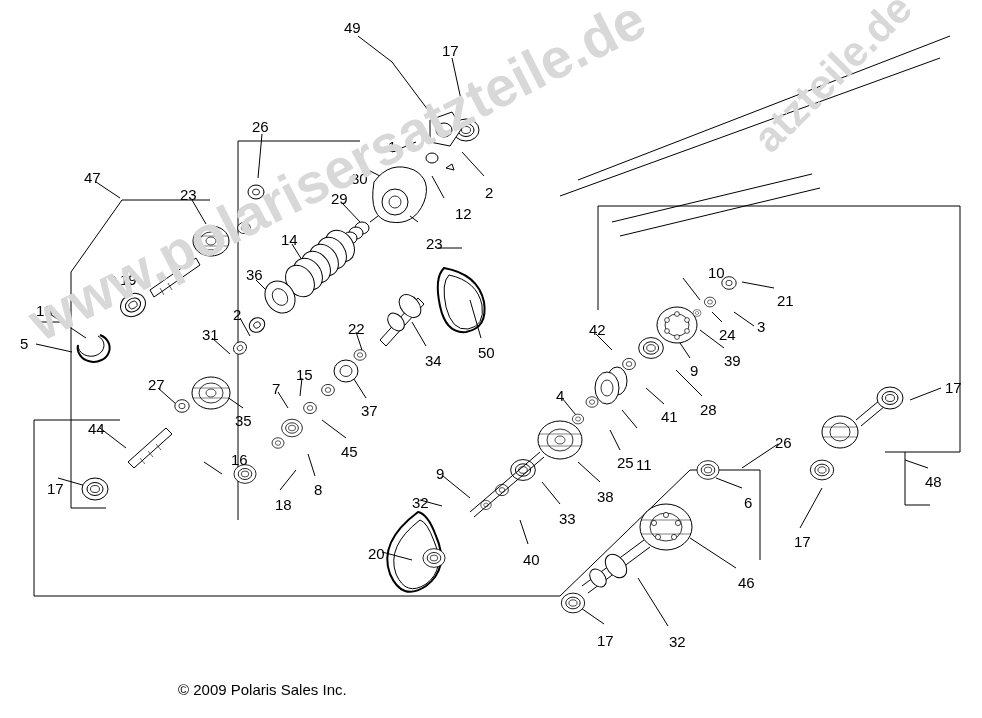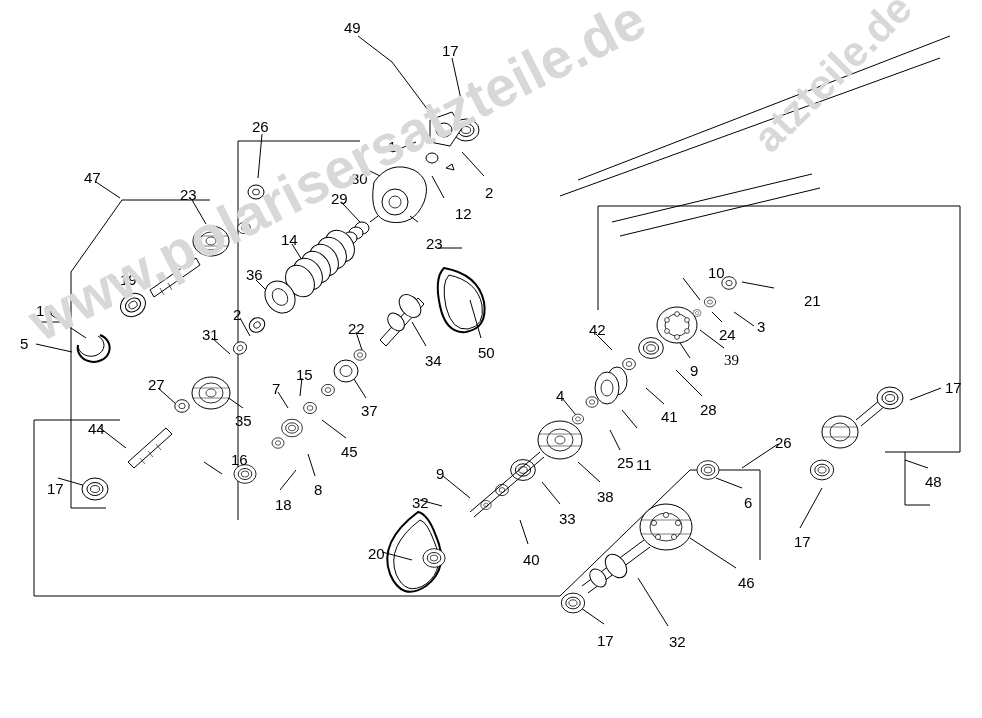--- a/index.html
+++ b/index.html
@@ -369,30 +369,30 @@
       <div class="callout" style="left: 84px; top: 170px;">47</div>
       <div class="callout" style="left: 180px; top: 187px;">23</div>
       <div class="callout" style="left: 485px; top: 185px;">2</div>
       <div class="callout" style="left: 331px; top: 191px;">29</div>
       <div class="callout" style="left: 439px; top: 206px; margin-left: 16px;">12</div>
       <div class="callout" style="left: 281px; top: 232px;">14</div>
       <div class="callout" style="left: 426px; top: 236px;">23</div>
       <div class="callout" style="left: 104px; top: 272px; margin-left: 16px;">19</div>
       <div class="callout" style="left: 246px; top: 267px;">36</div>
       <div class="callout" style="left: 672px; top: 265px; margin-left: 36px;">10</div>
-      <div class="callout" style="left: 777px; top: 293px; margin-left: 27px;">21</div>
+      <div class="callout" style="left: 777px; top: 293px;">21</div>
       <div class="callout" style="left: 36px; top: 303px;">13</div>
       <div class="callout" style="left: 233px; top: 307px;">2</div>
       <div class="callout" style="left: 719px; top: 327px;">24</div>
       <div class="callout" style="left: 757px; top: 319px;">3</div>
       <div class="callout" style="left: 202px; top: 327px;">31</div>
       <div class="callout" style="left: 348px; top: 321px;">22</div>
       <div class="callout" style="left: 20px; top: 336px;">5</div>
       <div class="callout" style="left: 589px; top: 322px;">42</div>
-      <div class="callout" style="left: 724px; top: 353px; font-family: Liberation Serif, serif;">39</div>
+      <div class="callout" style="left: 724px; top: 353px;">39</div>
       <div class="callout" style="left: 425px; top: 353px;">34</div>
       <div class="callout" style="left: 690px; top: 363px;">9</div>
       <div class="callout" style="left: 478px; top: 345px;">50</div>
       <div class="callout" style="left: 296px; top: 367px;">15</div>
       <div class="callout" style="left: 148px; top: 377px;">27</div>
       <div class="callout" style="left: 272px; top: 381px;">7</div>
       <div class="callout" style="left: 556px; top: 388px;">4</div>
       <div class="callout" style="left: 361px; top: 403px;">37</div>
       <div class="callout" style="left: 661px; top: 409px;">41</div>
       <div class="callout" style="left: 700px; top: 402px;">28</div>
@@ -414,16 +414,17 @@
       <div class="callout" style="left: 412px; top: 495px;">32</div>
       <div class="callout" style="left: 559px; top: 511px;">33</div>
       <div class="callout" style="left: 794px; top: 534px;">17</div>
       <div class="callout" style="left: 523px; top: 552px;">40</div>
       <div class="callout" style="left: 368px; top: 546px;">20</div>
       <div class="callout" style="left: 738px; top: 575px;">46</div>
       <div class="callout" style="left: 597px; top: 633px;">17</div>
       <div class="callout" style="left: 669px; top: 634px;">32</div>
     </div>
 
+  <div id="copyright">© 2009 Polaris Sales Inc.</div>
 
   <div class="wm" id="wm-main">www.polarisersatzteile.de</div>
   <div class="wm" id="wm-corner">atzteile.de</div>
 </div>
 
 </body></html>

